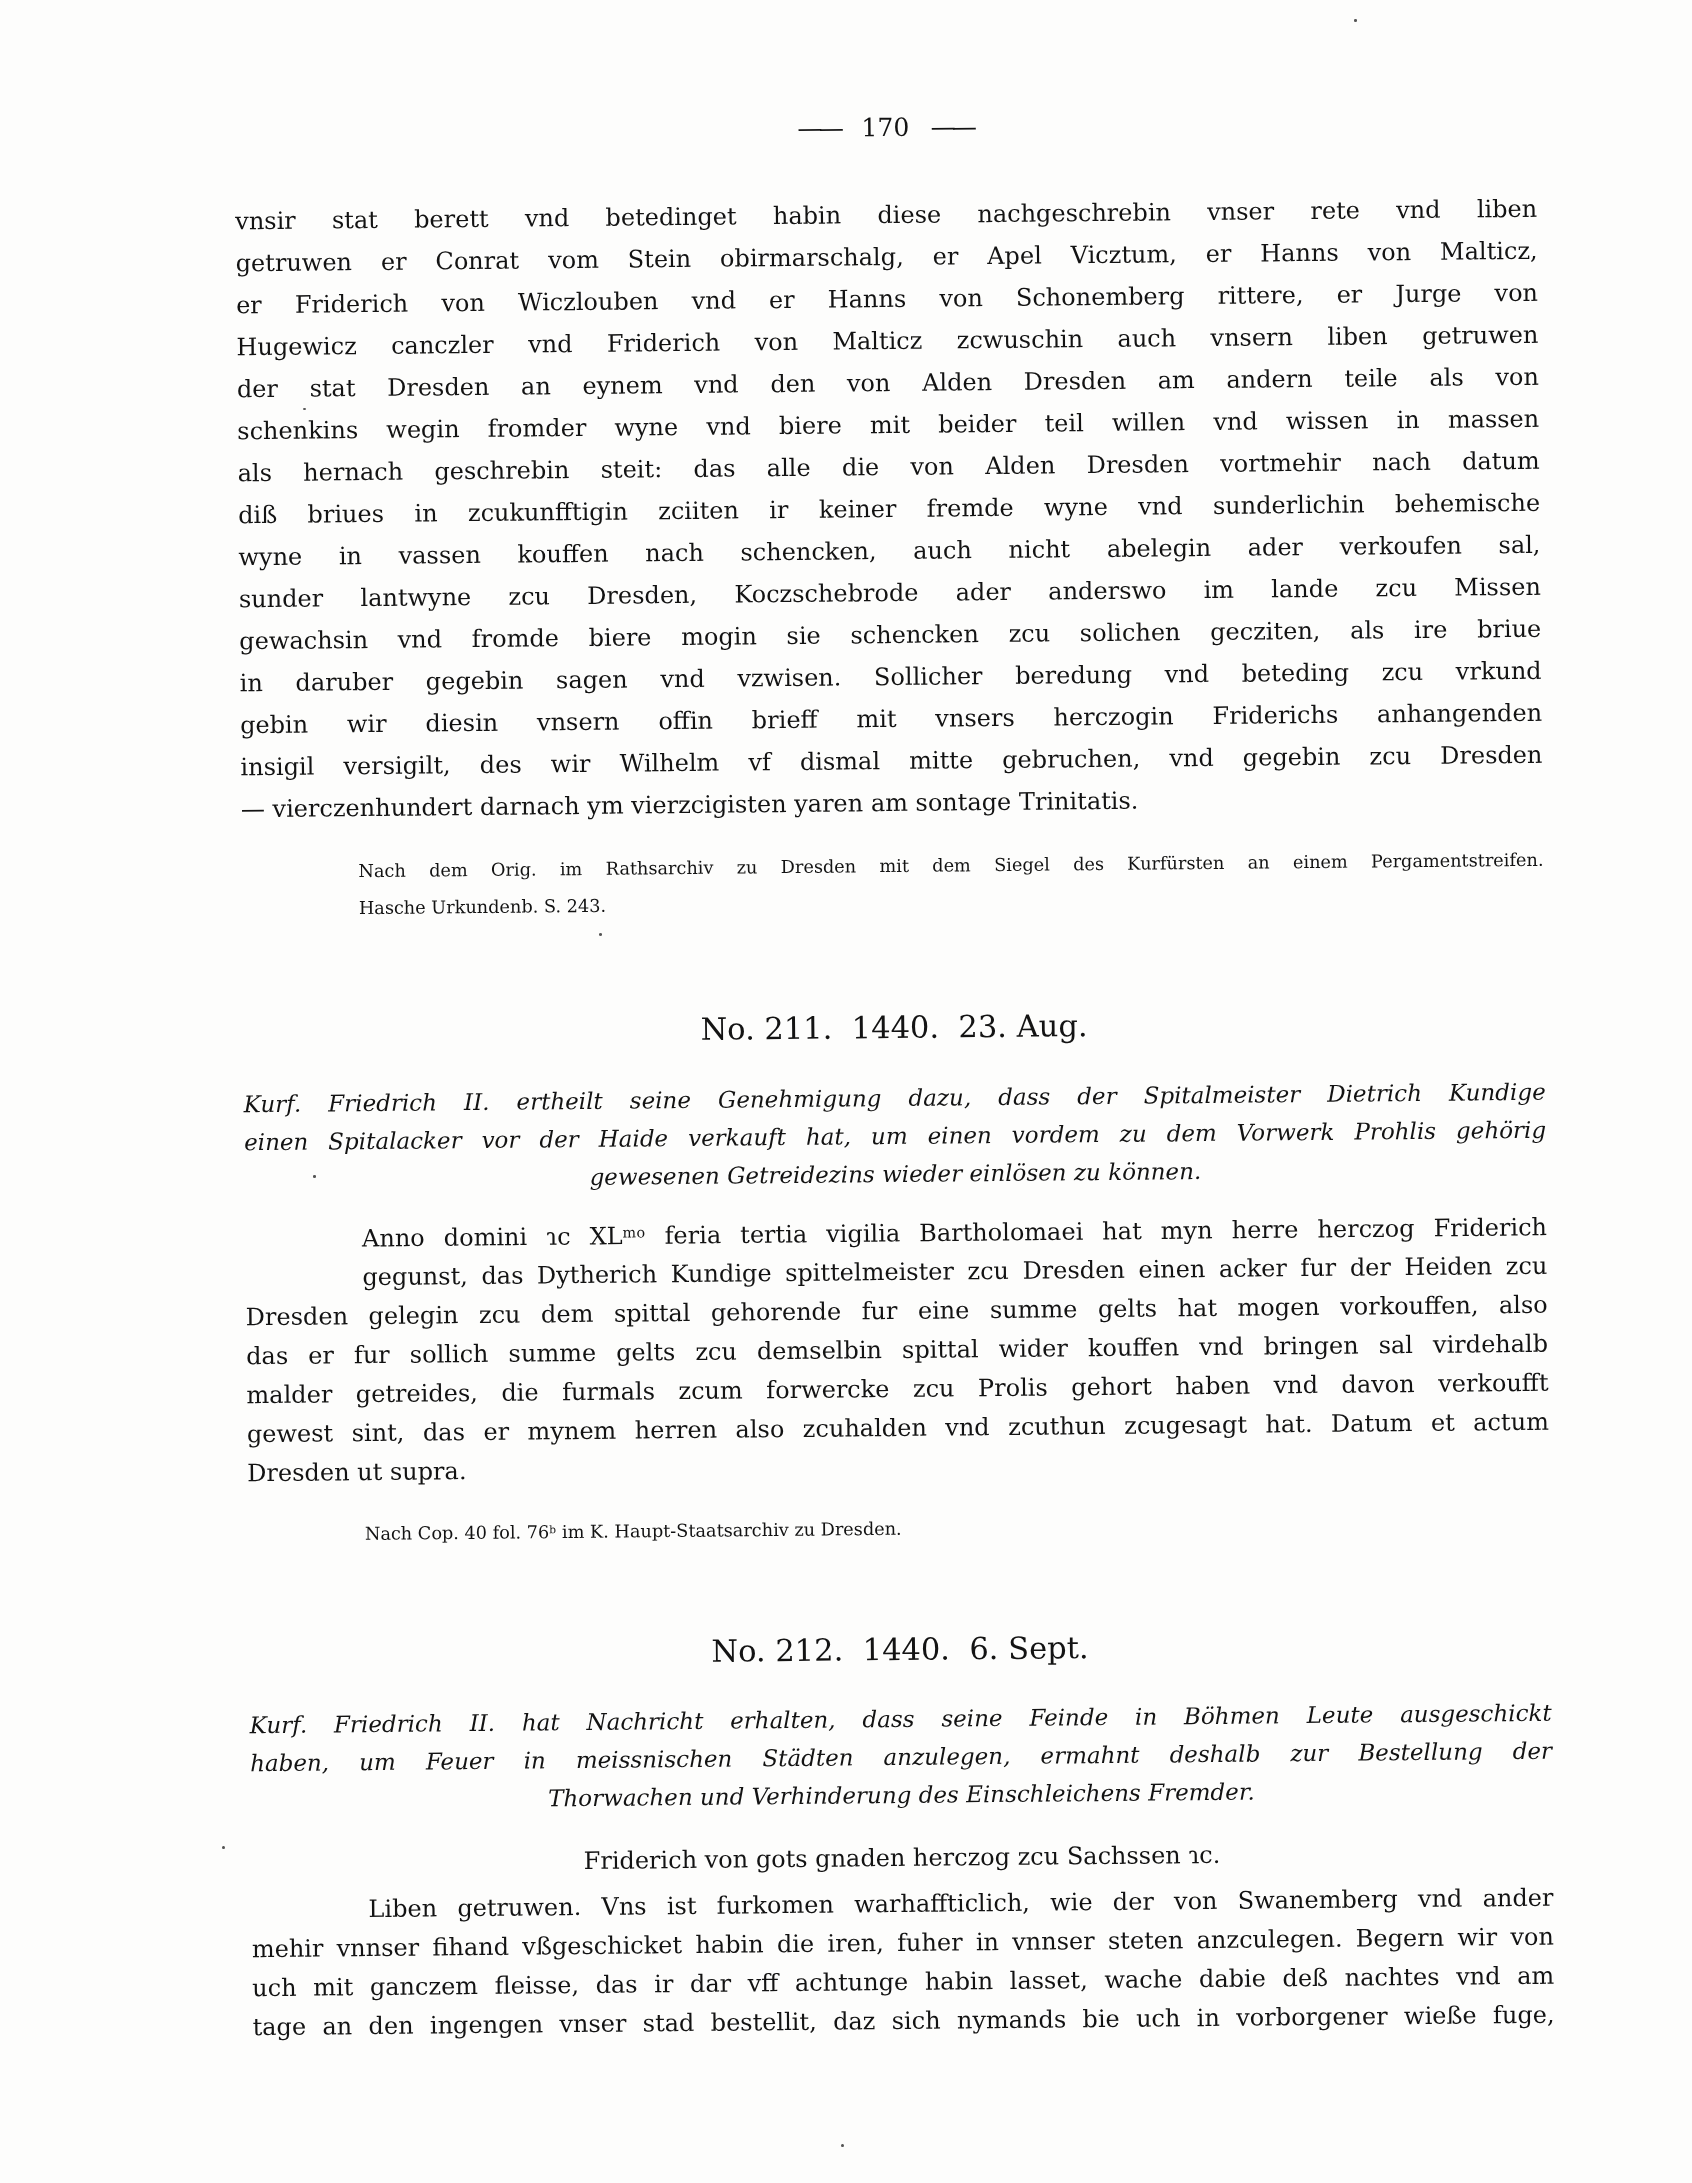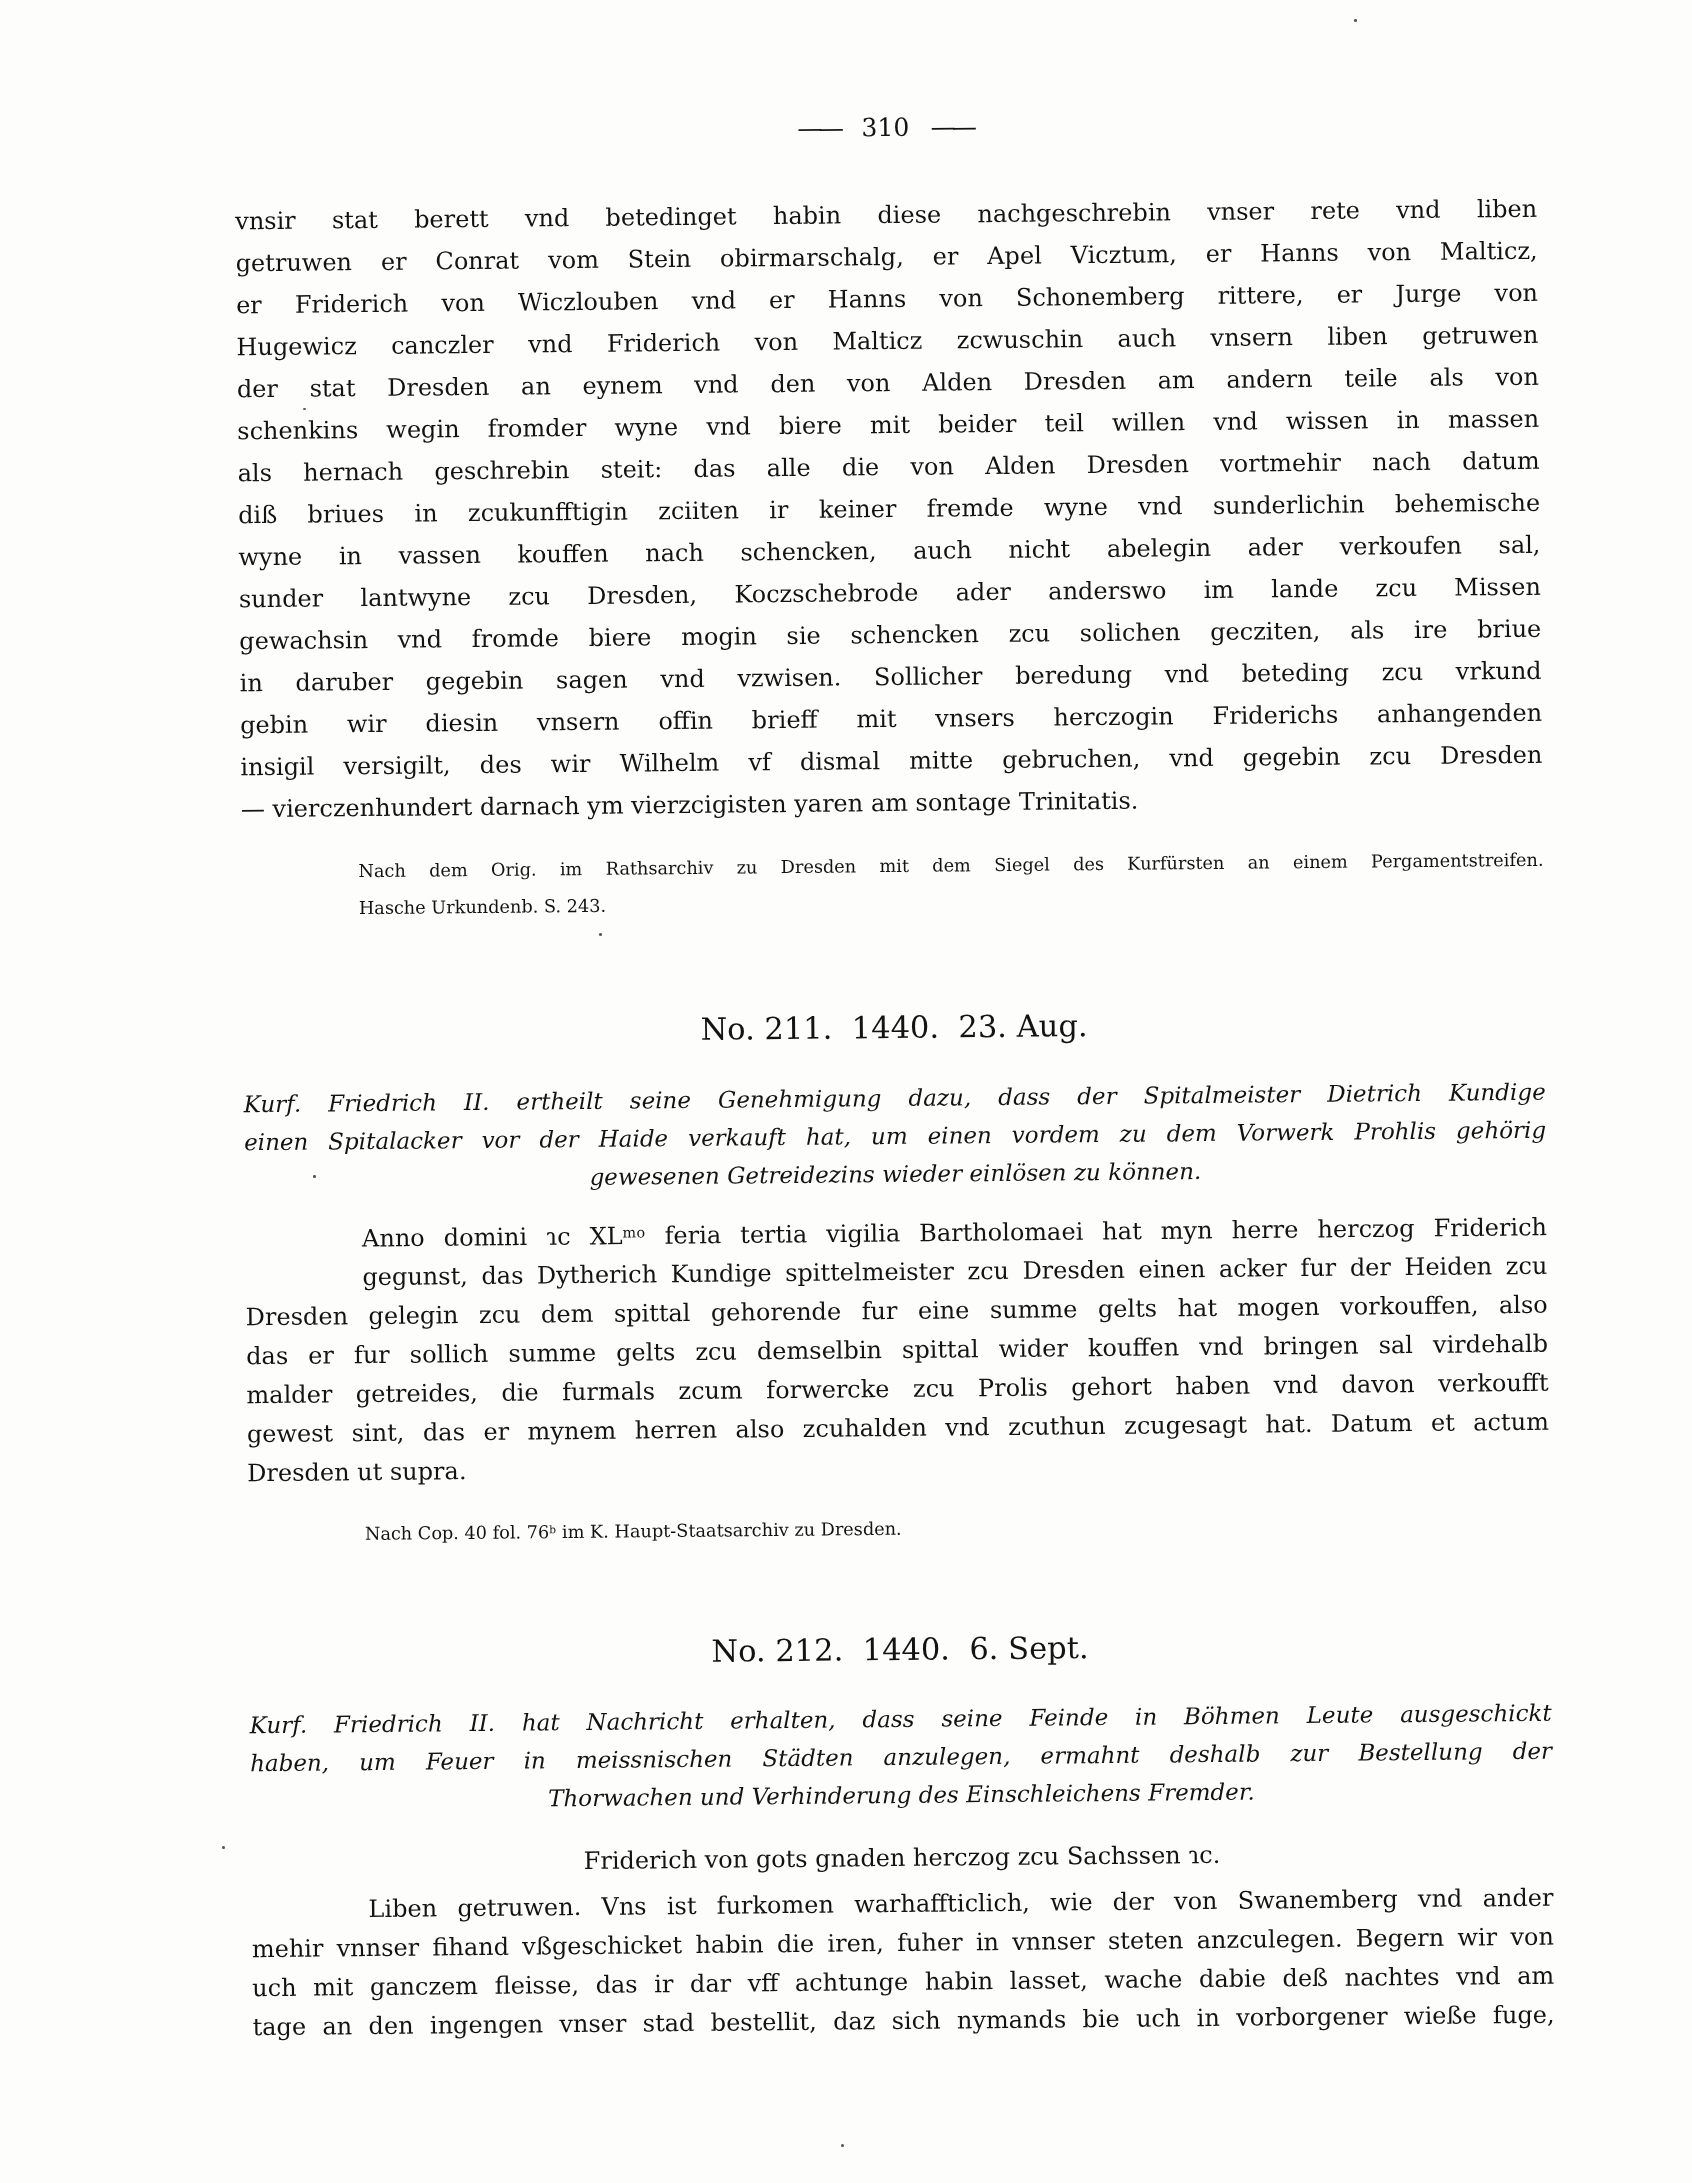--- a/index.html
+++ b/index.html
@@ -68,21 +68,21 @@
   }
 </style>
 </head>
 <body>
 
 <div class="page">
   <div class="content">
 
     <div class="page-number-row">
       <span class="header-dash">——</span>
-      <span>310</span>
+      <span>170</span>
       <span class="header-dash">——</span>
     </div>
 
     <div class="para1">
       <div>
           <div class="jline">vnsir stat berett vnd betedinget habin diese nachgeschrebin vnser rete vnd liben</div>
           <div class="jline">getruwen er Conrat vom Stein obirmarschalg, er Apel Vicztum, er Hanns von Malticz,</div>
           <div class="jline">er Friderich von Wiczlouben vnd er Hanns von Schonemberg rittere, er Jurge von</div>
           <div class="jline">Hugewicz canczler vnd Friderich von Malticz zcwuschin auch vnsern liben getruwen</div>
           <div class="jline">der stat Dresden an eynem vnd den von Alden Dresden am andern teile als von</div>

